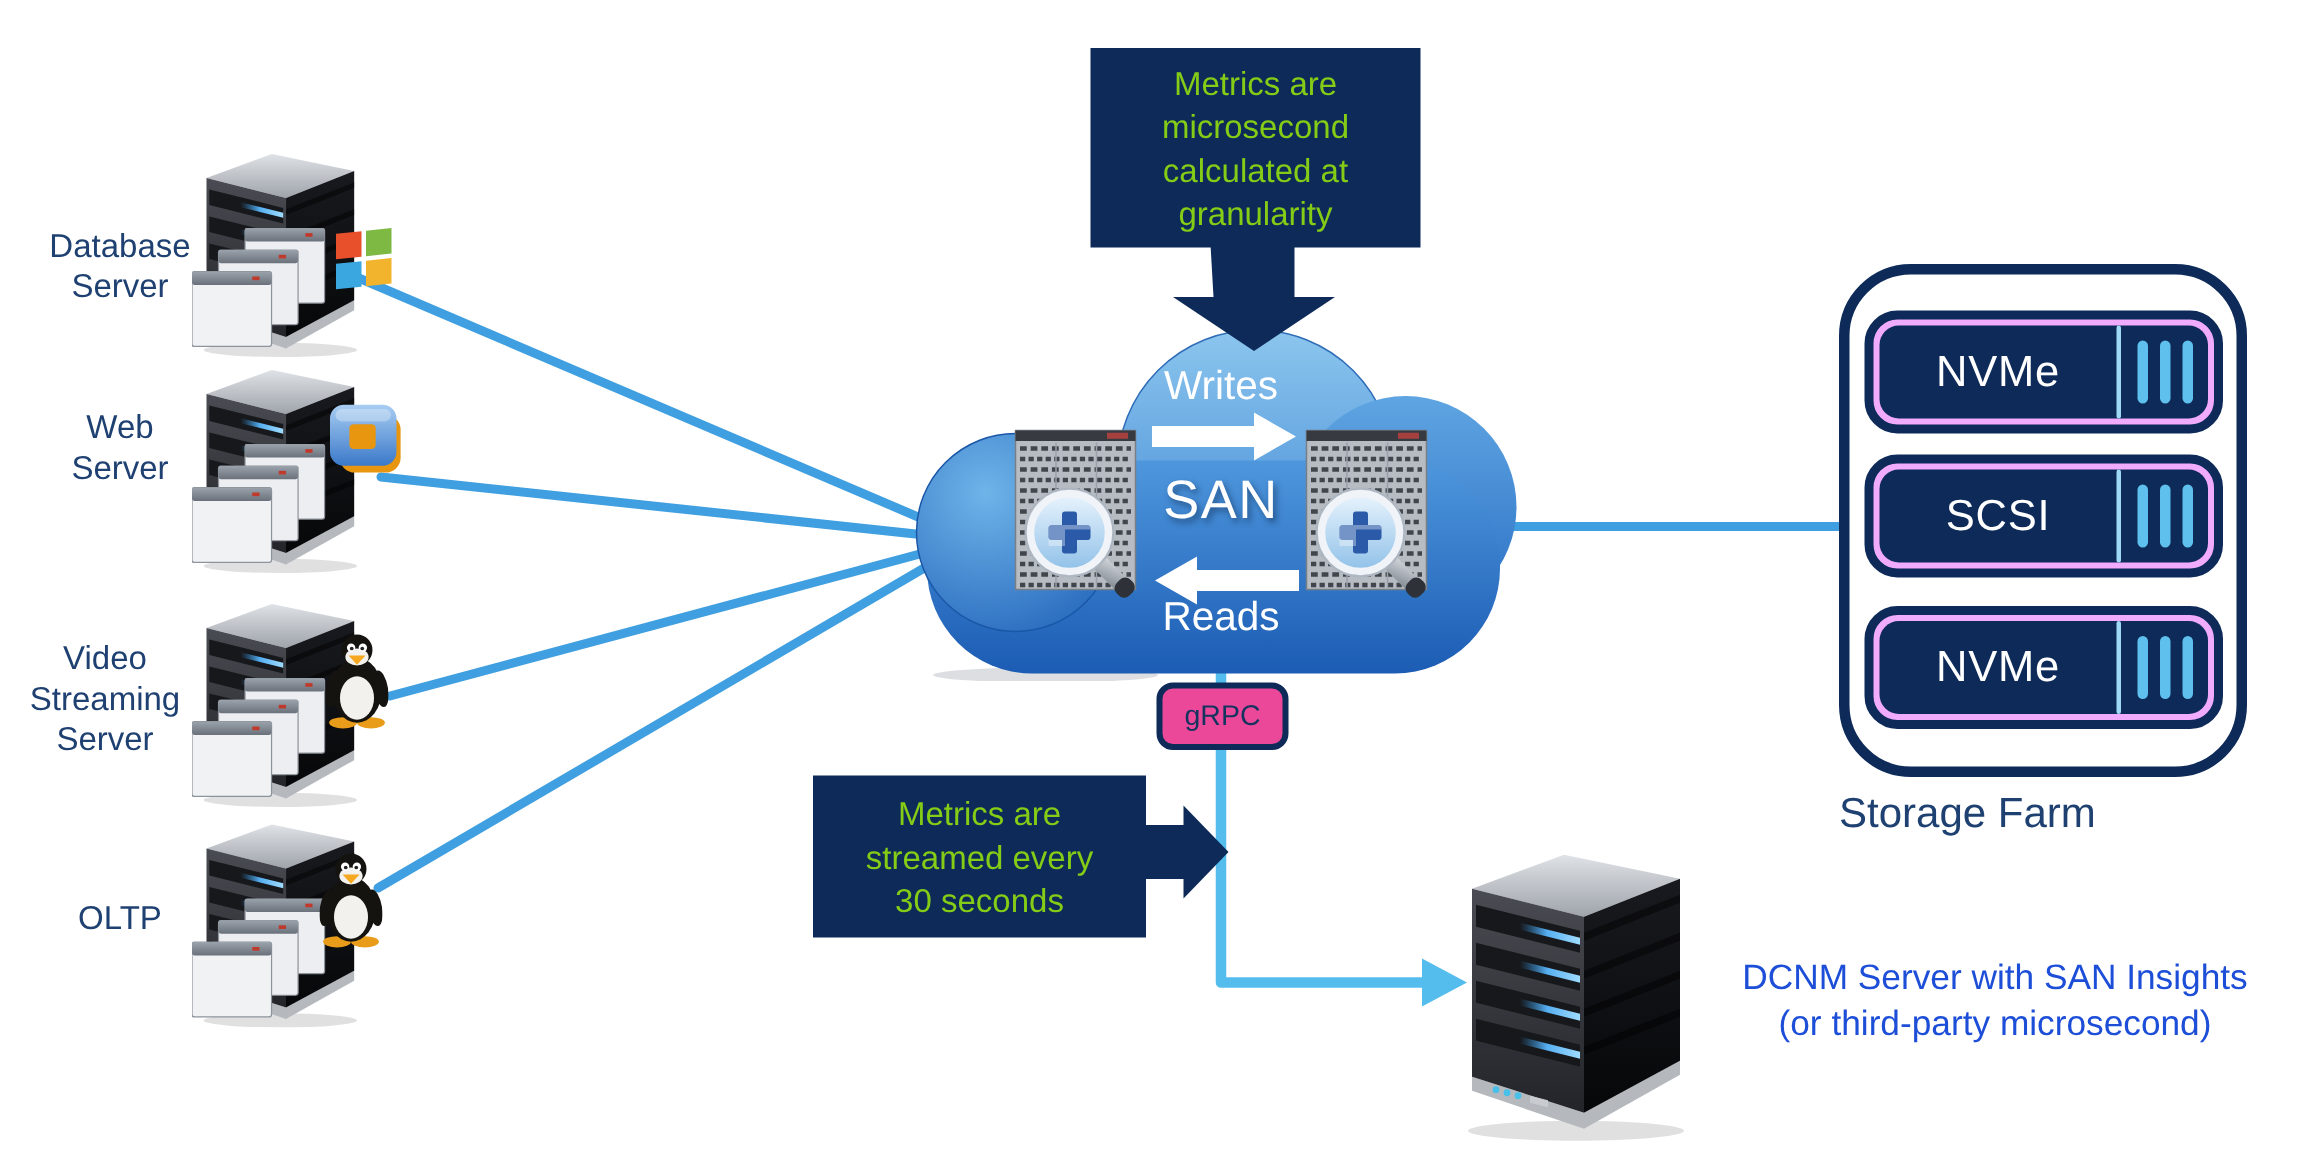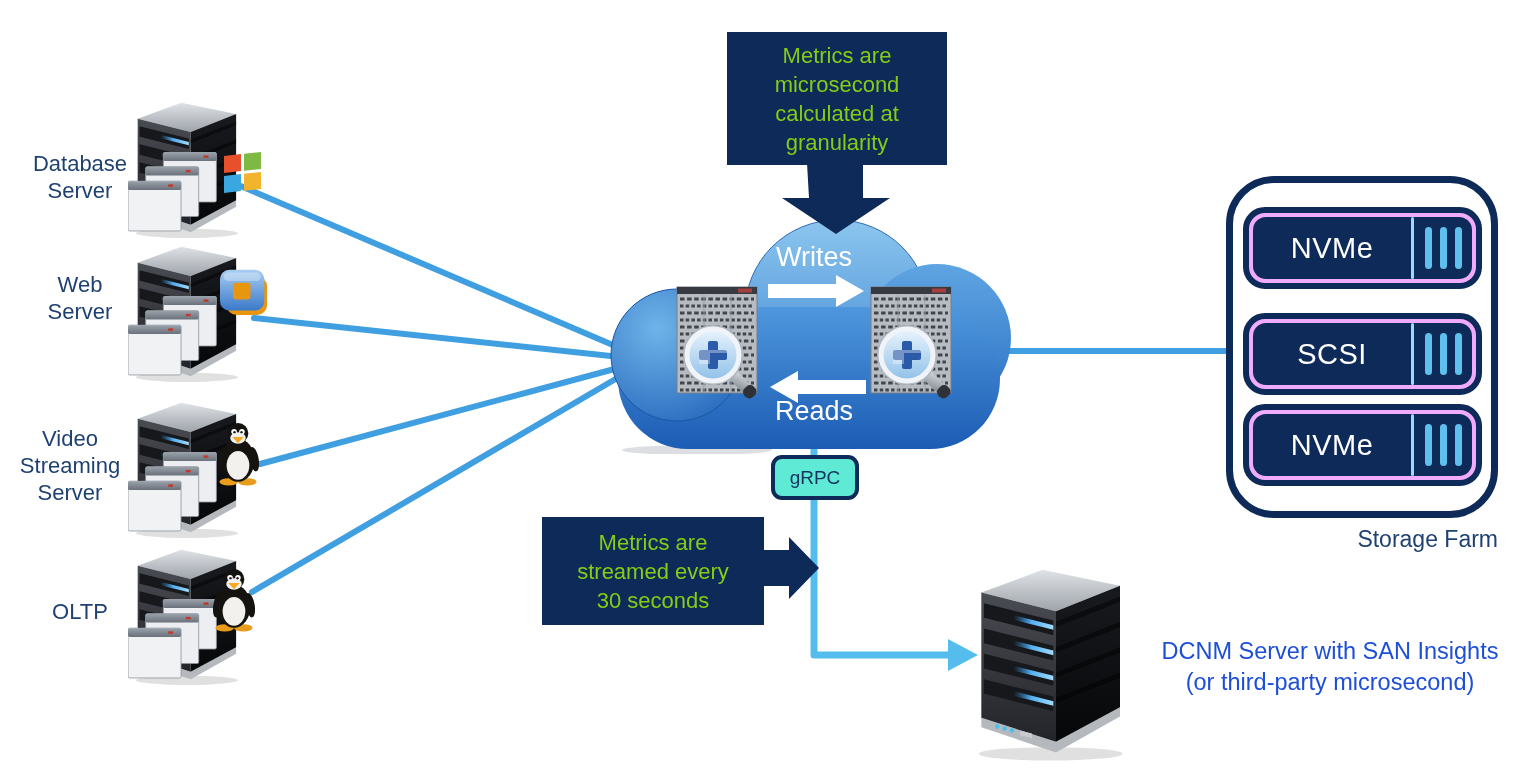--- a/index.html
+++ b/index.html
@@ -16,21 +16,21 @@
         border:7px solid #0d2a59;border-radius:48px;background:#fff;
         box-sizing:border-box;z-index:5;}
   .srg-unit{position:absolute;left:10px;right:9px;height:82px;border:6px solid #0d2a59;
             border-radius:22px;background:#f0abfc;padding:4px;box-sizing:border-box;}
   .srg-core{background:#0d2a59;border-radius:13px;height:100%;display:flex;
             align-items:center;box-sizing:border-box;}
   .srg-label{flex:1;text-align:center;color:#fff;font-size:29px;letter-spacing:.5px;}
   .srg-sep{width:3px;align-self:stretch;background:#9ed9f5;border-radius:2px;}
   .srg-bars{width:58px;display:flex;justify-content:center;align-items:center;gap:8px;}
   .srg-bar{width:7px;height:42px;border-radius:4px;background:#5fc0ee;}
-  .grpc{position:absolute;left:771px;top:455px;width:88px;height:45px;background:#5eead4;
+  .grpc{position:absolute;left:771px;top:455px;width:88px;height:45px;background:#ec4899;
         border:4px solid #0d2a59;border-radius:11px;box-sizing:border-box;z-index:6;
         display:flex;align-items:center;justify-content:center;
         color:#14335e;font-size:19px;}
   .dcnm-label{position:absolute;left:1128px;top:636px;width:404px;text-align:center;
               color:#1d4ed8;font-size:23.5px;line-height:31px;z-index:5;}
   svg{display:block;}
 </style>
 </head>
 <body>
 
@@ -236,20 +236,22 @@
     <use href="#sym-switch"></use>
   </svg>
   <svg class="abs" style="left:870px;top:286px;z-index:3;overflow:visible" width="82" height="110">
     <use href="#sym-switch"></use>
   </svg>
 
   <div class="cloud-txt" style="left:744px;top:242px;width:140px;font-size:27px;">Writes</div>
   <svg class="abs" style="left:768px;top:272px;z-index:4" width="100" height="38" viewBox="0 0 100 38">
     <polygon points="0,12 68,12 68,3 96,19 68,35 68,26 0,26" fill="#ffffff"></polygon>
   </svg>
+  <div class="cloud-txt" style="left:744px;top:312px;width:140px;font-size:36px;letter-spacing:1px;
+              text-shadow:2px 3px 4px rgba(10,30,60,.5);">SAN</div>
   <svg class="abs" style="left:766px;top:368px;z-index:4" width="100" height="38" viewBox="0 0 100 38">
     <polygon points="100,12 32,12 32,3 4,19 32,35 32,26 100,26" fill="#ffffff"></polygon>
   </svg>
   <div class="cloud-txt" style="left:744px;top:396px;width:140px;font-size:27px;">Reads</div>
 
   <div class="navy-box" style="left:727px;top:32px;width:220px;height:133px;padding-top:9px;box-sizing:border-box;">
     <span class="ln">Metrics are</span>
     <span class="ln">microsecond</span>
     <span class="ln">calculated at</span>
     <span class="ln">granularity</span>
@@ -276,21 +278,21 @@
       <div class="srg-core">
         <div class="srg-label">NVMe</div>
         <div class="srg-sep"></div>
         <div class="srg-bars">
           <div class="srg-bar"></div>
             <div class="srg-bar"></div>
             <div class="srg-bar"></div>
         </div>
       </div>
     </div>
-    <div class="srg-unit" style="top:130px;">
+    <div class="srg-unit" style="top:120px;">
       <div class="srg-core">
         <div class="srg-label">SCSI</div>
         <div class="srg-sep"></div>
         <div class="srg-bars">
           <div class="srg-bar"></div>
             <div class="srg-bar"></div>
             <div class="srg-bar"></div>
         </div>
       </div>
     </div>
@@ -299,21 +301,21 @@
         <div class="srg-label">NVMe</div>
         <div class="srg-sep"></div>
         <div class="srg-bars">
           <div class="srg-bar"></div>
             <div class="srg-bar"></div>
             <div class="srg-bar"></div>
         </div>
       </div>
     </div>
   </div>
-  <div class="abs" style="left:1226px;top:526px;width:272px;text-align:right;color:#1f4172;font-size:23px;z-index:5;">Storage Farm</div>
+  <div class="abs" style="left:1226px;top:526px;width:272px;text-align:left;color:#1f4172;font-size:28px;z-index:5;">Storage Farm</div>
 
   <div class="srv-label" style="left:14px;top:150px;width:132px;">
     <span class="ln" style="display:block">Database</span>
     <span class="ln" style="display:block">Server</span>
   </div>
   <svg class="abs" style="left:128px;top:96px;z-index:5" width="114" height="142" viewBox="0 0 120 150">
       <use href="#sym-tower"></use>
     </svg>
   <svg class="abs" style="left:128px;top:152px;z-index:5" width="90" height="84" viewBox="0 0 112 104">
       <use href="#sym-winstack"></use>

